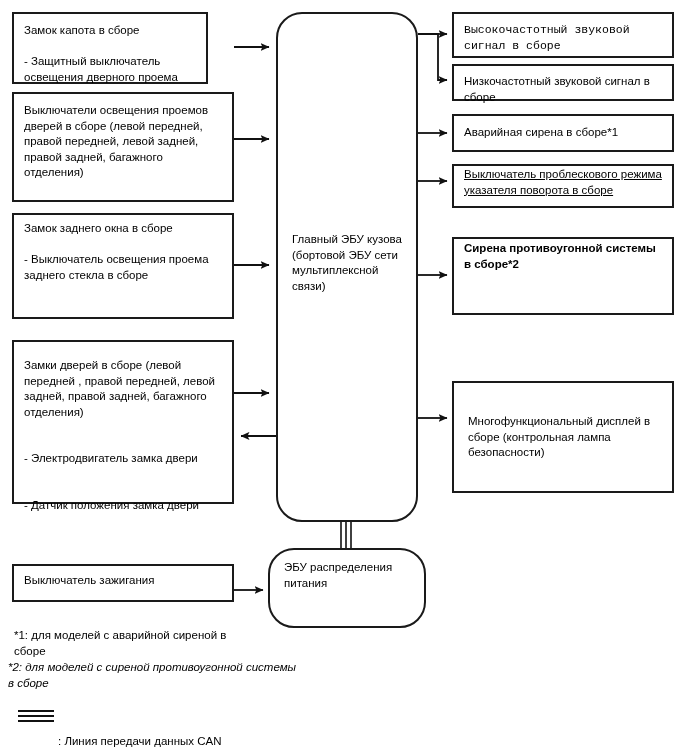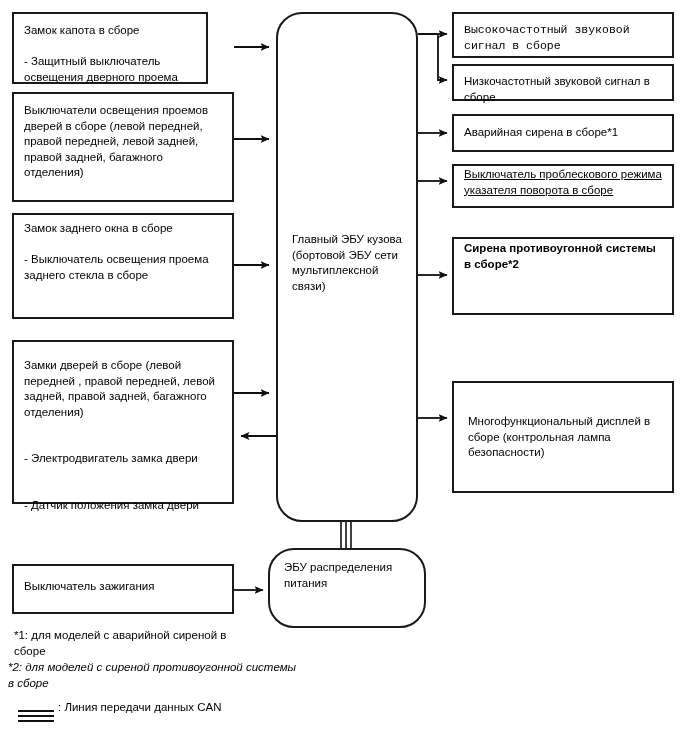--- a/index.html
+++ b/index.html
@@ -126,21 +126,21 @@
 - Выключатель освещения проема заднего стекла в сборе</div>
 
   <div class="box" style="left:12px; top:340px; width:222px; height:164px; padding-top:16px;">Замки дверей в сборе (левой передней , правой передней, левой задней, правой задней, багажного отделения)
 
 
 - Электродвигатель замка двери
 
 
 - Датчик положения замка двери</div>
 
-  <div class="box" style="left:12px; top:564px; width:222px; height:50px; padding-top:13px;">Выключатель зажигания</div>
+  <div class="box" style="left:12px; top:564px; width:222px; height:38px; padding-top:7px;">Выключатель зажигания</div>
 
   <div class="rbox" style="left:276px; top:12px; width:142px; height:510px;">
     <div class="inner" style="top:218px; width:116px;">Главный ЭБУ кузова (бортовой ЭБУ сети мультиплексной связи)</div>
   </div>
 
   <div class="rbox" style="left:268px; top:548px; width:158px; height:80px;padding-left:20px;">
     <div class="inner" style="top:10px; width:130px;">ЭБУ распределения питания</div>
   </div>
 
   <div class="box" style="left:452px; top:12px; width:222px; height:46px; padding-top:8px;font-family:Liberation Mono, monospace;">Высокочастотный звуковой сигнал в сборе</div>
@@ -157,15 +157,15 @@
 
   <div class="note" style="left:14px; top:628px; width:230px;">*1: для моделей с аварийной сиреной в сборе</div>
 
   <div class="note" style="left:8px; top:660px; width:290px;font-style:italic;">*2: для моделей с сиреной противоугонной системы в сборе</div>
 
   <div class="can-mark" style="left:18px; top:710px; width:36px;">
     <i></i>
       <i></i>
       <i></i>
   </div>
-  <div class="legend-label" style="left:58px; top:700px;">: Линия передачи данных CAN</div>
+  <div class="legend-label" style="left:58px; top:734px;">: Линия передачи данных CAN</div>
 
 </div>
 
 </body></html>

